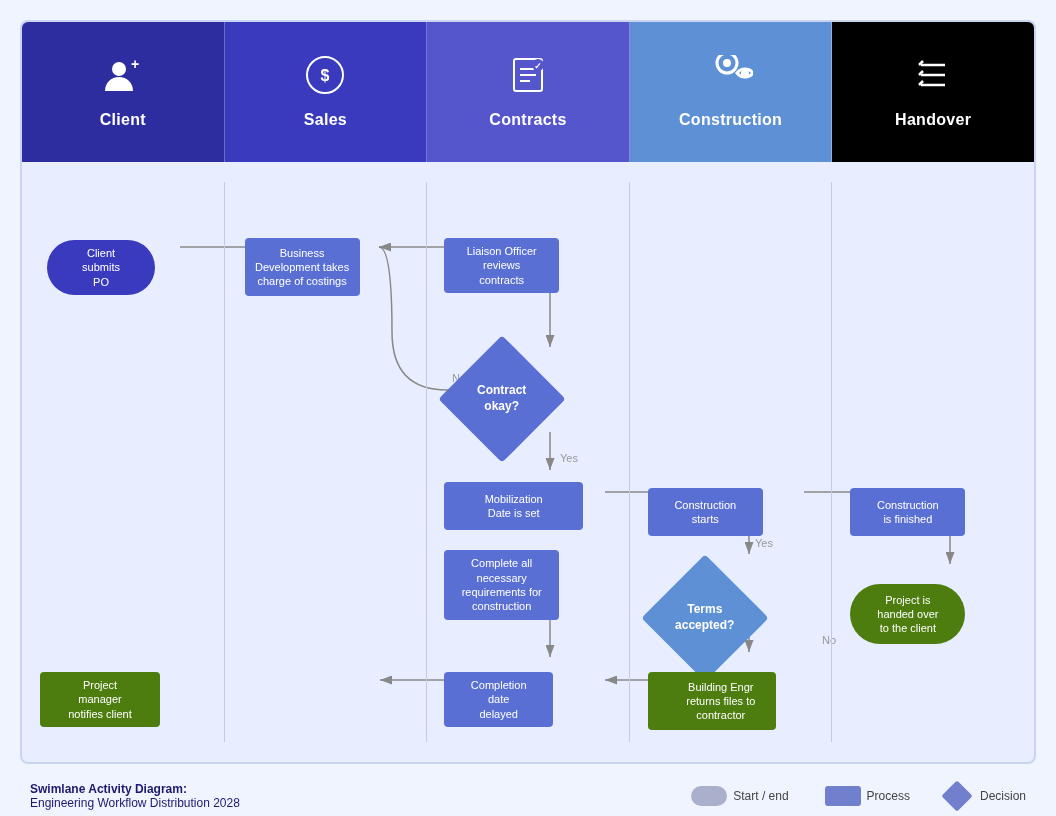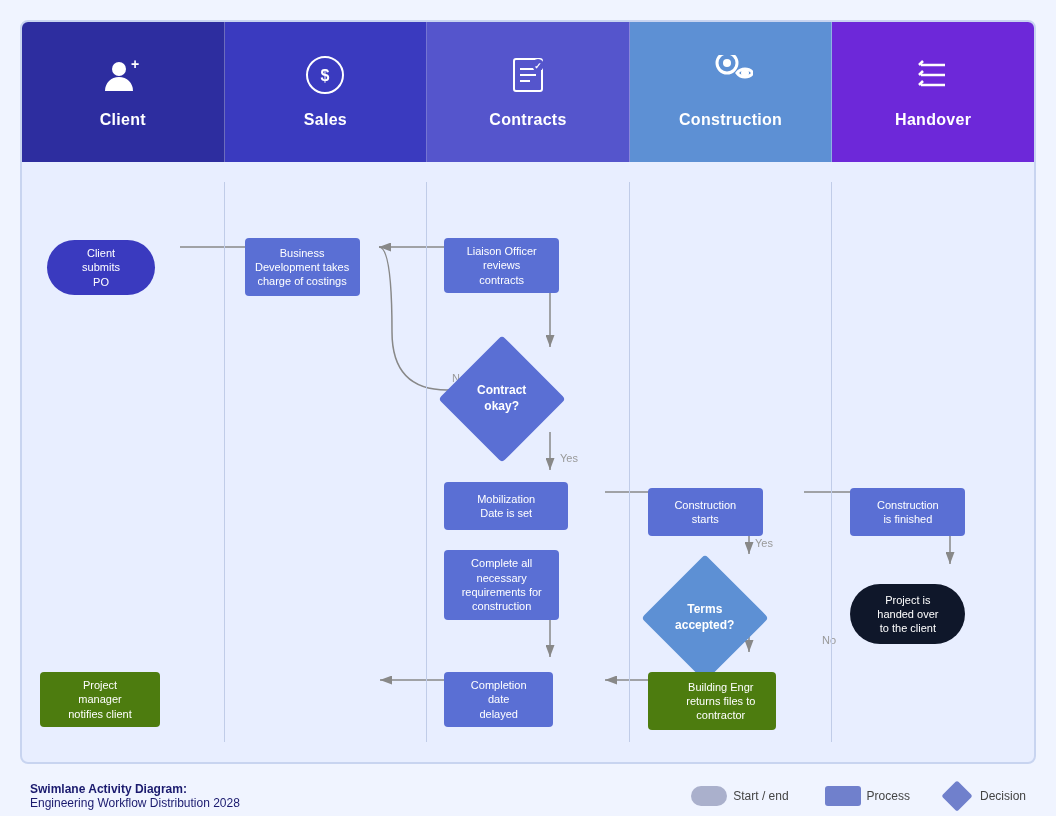--- a/index.html
+++ b/index.html
@@ -37,21 +37,21 @@
       border-right: 1px solid rgba(255,255,255,0.3);
     }
     .lane-header:last-child { border-right: none; }
     .lane-header .icon { font-size: 32px; margin-bottom: 8px; }
     .lane-header .label { font-size: 16px; font-weight: 700; letter-spacing: 0.3px; }
 
     .header-client    { background: #2d2d9f; }
     .header-sales     { background: #3a3abf; }
     .header-contracts { background: #5555cc; }
     .header-construction { background: #5d90d4; }
-    .header-handover  { background: #6d28d9; }
+    .header-handover  { background: #000000; }
 
     .lanes-body {
       display: flex;
       width: 100%;
       min-height: 580px;
       position: relative;
       padding: 20px 0;
     }
 
     .lane {
@@ -122,21 +122,21 @@
       text-align: center;
       line-height: 1.3;
       pointer-events: none;
     }
 
     .box-decision-dark .diamond {
       background: #5d90d4;
     }
 
     .box-endpoint {
-      background: #0f172a;
+      background: #4d7c0f;
       color: white;
       border-radius: 50px;
       width: 110px;
       min-height: 55px;
     }
 
     
     .arrows-svg {
       position: absolute;
       top: 0; left: 0;
@@ -356,21 +356,21 @@
 reviews
 contracts</span>
           </div>
 
           <div class="box-diamond-wrapper" style="position:absolute; left:17px; top:172px; width:115px; height:90px;">
             <div class="diamond"></div>
             <span class="diamond-text" style="white-space:pre-line;">Contract
 okay?</span>
           </div>
 
-          <div class="box box-rect" style="left:17px; top:300px; width:124px; min-height:48px;">
+          <div class="box box-rect" style="left:17px; top:300px; width:139px; min-height:48px;">
             <span style="white-space:pre-line;">Mobilization
 Date is set</span>
           </div>
 
           <div class="box box-rect" style="left:17px; top:368px; width:115px; min-height:70px;">
             <span style="white-space:pre-line;">Complete all
 necessary
 requirements for
 construction</span>
           </div>

